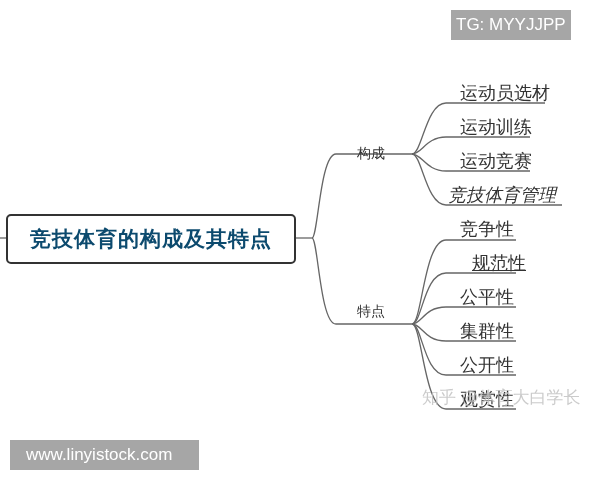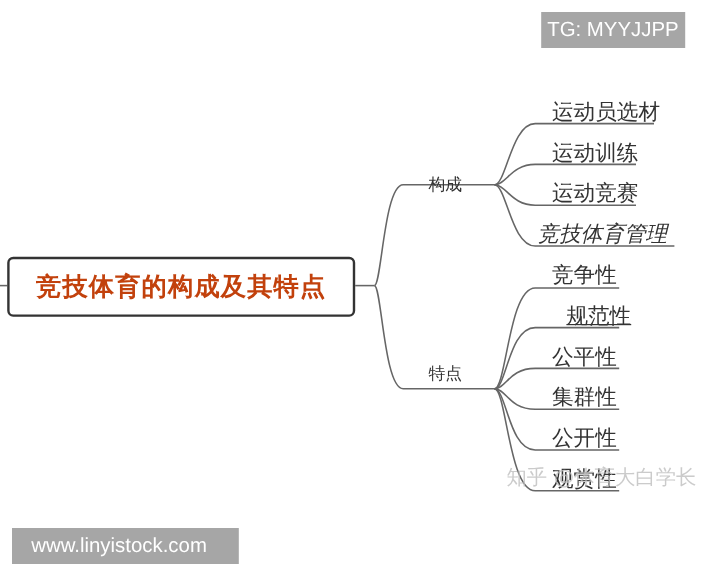--- a/index.html
+++ b/index.html
@@ -2,21 +2,21 @@
 <html><head>
 <meta charset="utf-8">
 <style>
   html, body { margin:0; padding:0; }
   body { width:600px; height:480px; background:#ffffff; position:relative; overflow:hidden;
          font-family:"DejaVu Sans", sans-serif; color:#333; }
   svg.lines { position:absolute; left:0; top:0; }
   .root { position:absolute; left:6px; top:214px; width:290px; height:50px; box-sizing:border-box;
           border:2.5px solid #333; border-radius:5px; background:#fff;
           display:flex; align-items:center; justify-content:center;
-          font-size:21px; font-weight:bold; color:#c2410c; letter-spacing:1px; }
+          font-size:21px; font-weight:bold; color:#0c4a6e; letter-spacing:1px; }
   .branch { position:absolute; font-size:14px; color:#333; }
   .leaf { position:absolute; font-size:18px; color:#333; white-space:nowrap; }
   .tg { position:absolute; left:451px; top:10px; width:120px; height:30px; background:#a6a6a6;
         color:#fff; font-size:17px; font-family:"Liberation Sans", sans-serif;
         display:flex; align-items:center; padding-left:5px; box-sizing:border-box; }
   .site { position:absolute; left:10px; top:440px; width:189px; height:30px; background:#a6a6a6;
           color:#fff; font-size:17px; font-family:"Liberation Sans", sans-serif;
           display:flex; align-items:center; padding-left:16px; box-sizing:border-box; }
   .wm { position:absolute; left:422px; top:386px; font-size:17px; color:rgba(190,190,190,0.8); white-space:nowrap;text-align:right; }
 </style>

